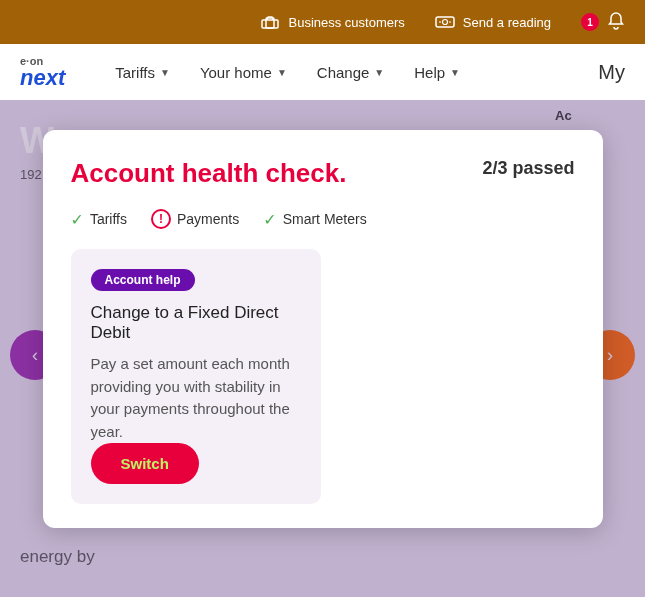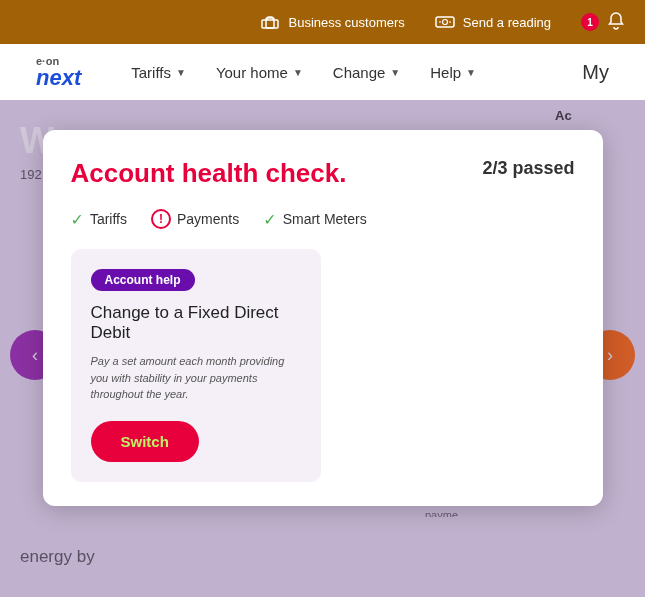--- a/index.html
+++ b/index.html
@@ -48,21 +48,21 @@
       justify-content: center;
       font-weight: bold;
     }
 
     
     .nav-bar {
       background: white;
       height: 56px;
       display: flex;
       align-items: center;
-      padding: 0 36px;
+      padding: 0 20px;
       gap: 30px;
       box-shadow: 0 1px 3px rgba(0,0,0,0.1);
     }
     .logo {
       display: flex;
       flex-direction: column;
       line-height: 1;
       margin-right: 20px;
     }
     .logo-eon {
@@ -276,25 +276,24 @@
     }
 
     .card-title {
       font-size: 17px;
       font-weight: normal;
       color: #222;
       margin-bottom: 10px;
     }
 
     .card-desc {
-      font-size: 11px;
+      font-size: 15px;
       color: #555;
       line-height: 1.5;
-      margin-bottom: 18px;
-      font-style: italic;
+      margin-bottom: 0;
     }
 
     .switch-btn {
       background: #e8003d;
       color: #bef264;
       border: none;
       border-radius: 24px;
       padding: 12px 30px;
       font-size: 15px;
       font-weight: bold;

